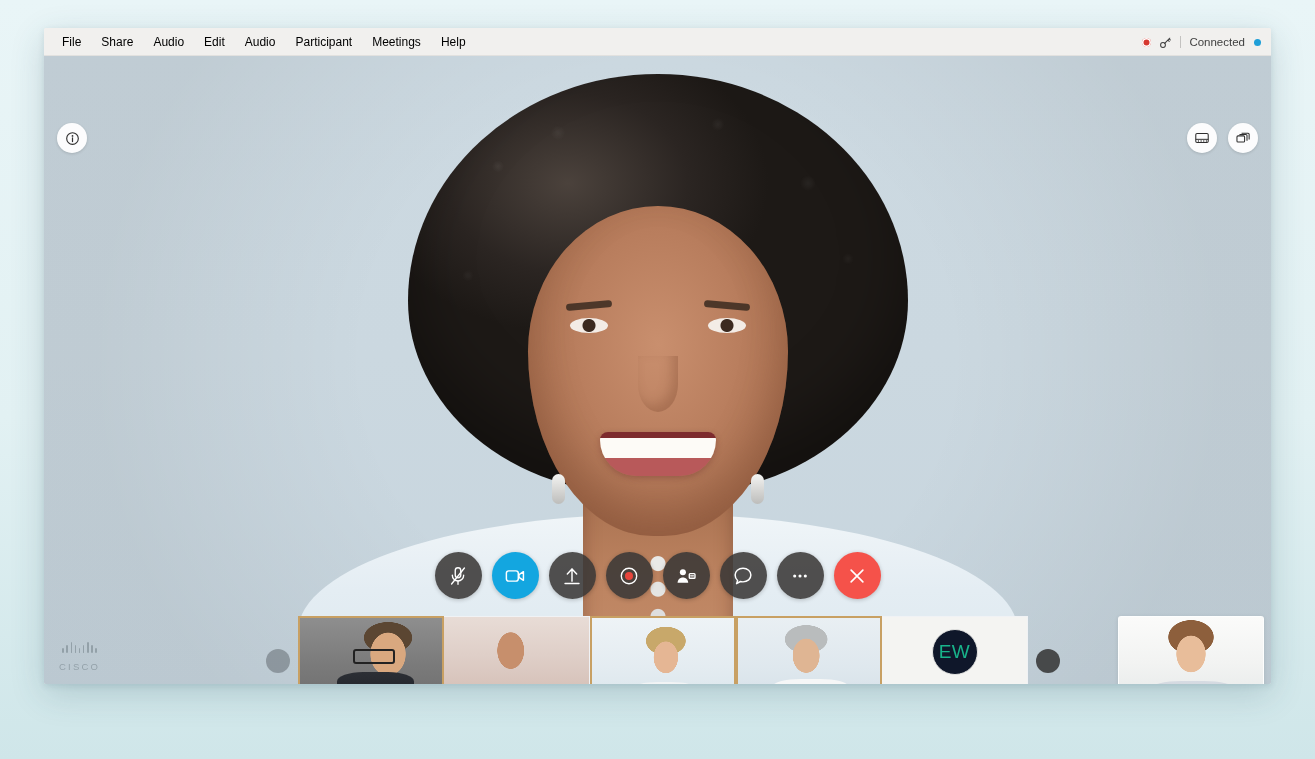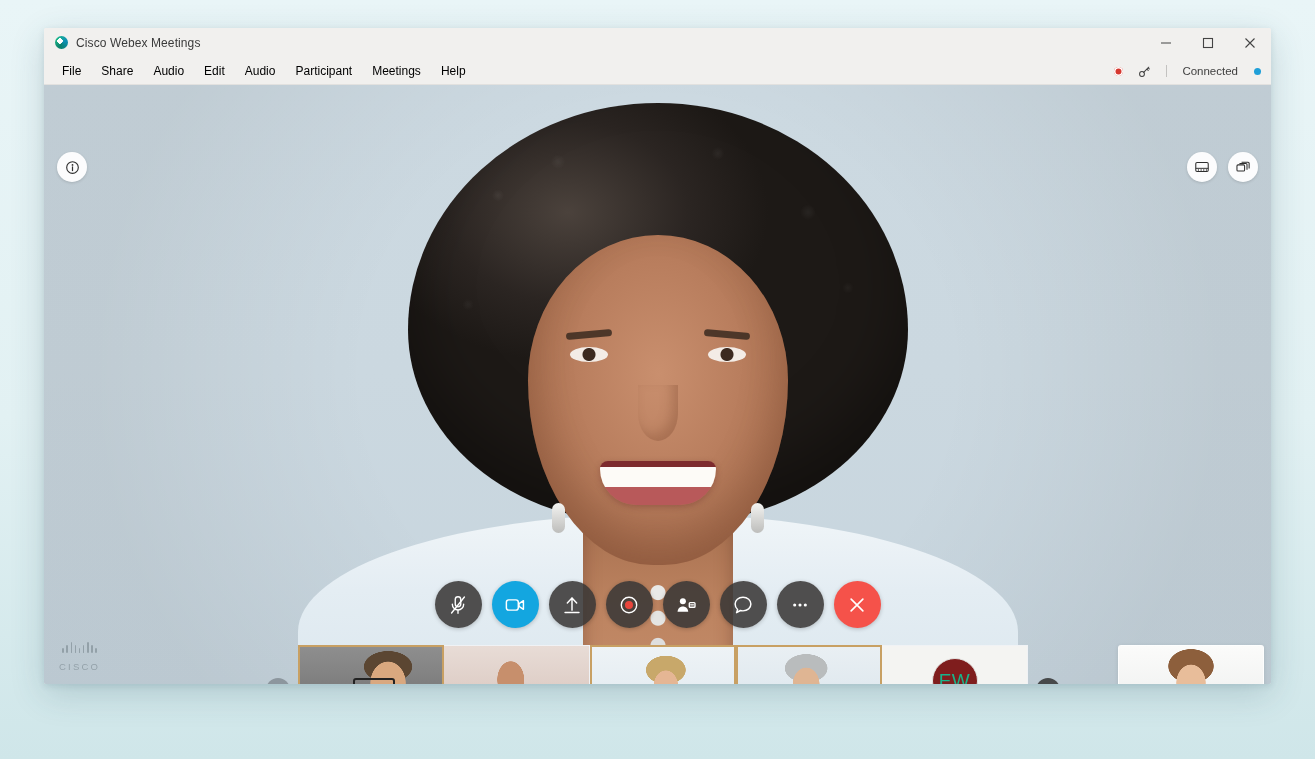--- a/index.html
+++ b/index.html
@@ -91,21 +91,21 @@
     border-radius: 2px;
     white-space: nowrap;
   }
 
   .statusarea {
     position: absolute;
     right: 10px; top: 0;
     height: 28px;
     display: flex;
     align-items: center;
-    gap: 15px;
+    gap: 8px;
     font-size: 11.5px;
     color: #3f3f3f;
   }
   .rec-dot {
     width: 9px; height: 9px; border-radius: 50%;
     background: #d6382f;
     box-shadow: 0 0 0 1.5px #ffffff inset;
   }
   .status-sep {
     width: 1px; height: 12px; background: #c3c2c0;
@@ -299,21 +299,21 @@
   .tile .thumb { position: absolute; inset: 0; }
 
   .avatar-tile {
     position:absolute; inset:0;
     background:#f4f4f2;
     display:flex; align-items:center; justify-content:center;
     padding-bottom: 14px;
   }
   .avatar-circle {
     width: 46px; height: 46px; border-radius: 50%;
-    background: #7f1d1d;
+    background: #0f172a;
     border: 1px solid #e4e4e2;
     display:flex; align-items:center; justify-content:center;
     color: #18b38a;
     font-size: 19px;
     letter-spacing: .5px;
   }
 
   
   .ph { position:absolute; inset:0; }
   .ph-adrian {
@@ -397,42 +397,20 @@
   .cisco-bars i { display:block; width:1.6px; background:#5c6b72; border-radius:1px; }
   .cisco-word { font-size: 9.5px; letter-spacing: 2.2px; color:#5c6b72; }
 </style>
 </head>
 <body>
 
 <div id="page">
 
   <div id="window">
 
-    <div class="titlebar">
-      <div class="app-logo"></div>
-      <div class="app-title">Cisco Webex Meetings</div>
-
-      <div class="winbtns">
-        <div class="winbtn">
-          <svg width="12" height="12" viewBox="0 0 12 12">
-              <path d="M1 6h10" stroke="currentColor" stroke-width="1.1" fill="none"></path>
-            </svg>
-        </div>
-        <div class="winbtn">
-          <svg width="12" height="12" viewBox="0 0 12 12">
-              <rect x="1.5" y="1.5" width="9" height="9" stroke="currentColor" stroke-width="1.1" fill="none"></rect>
-            </svg>
-        </div>
-        <div class="winbtn">
-          <svg width="12" height="12" viewBox="0 0 12 12">
-              <path d="M1.5 1.5l9 9M10.5 1.5l-9 9" stroke="currentColor" stroke-width="1.1" fill="none"></path>
-            </svg>
-        </div>
-      </div>
-    </div>
 
     <div class="menubar">
       <div class="menuitem">File</div>
       <div class="menuitem">Share</div>
       <div class="menuitem">Audio</div>
       <div class="menuitem">Edit</div>
       <div class="menuitem">Audio</div>
       <div class="menuitem">Participant</div>
       <div class="menuitem">Meetings</div>
       <div class="menuitem">Help</div>

